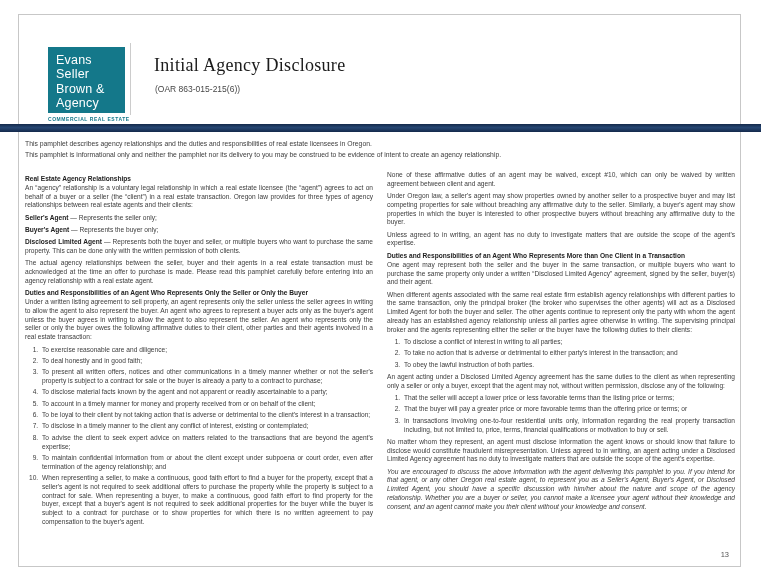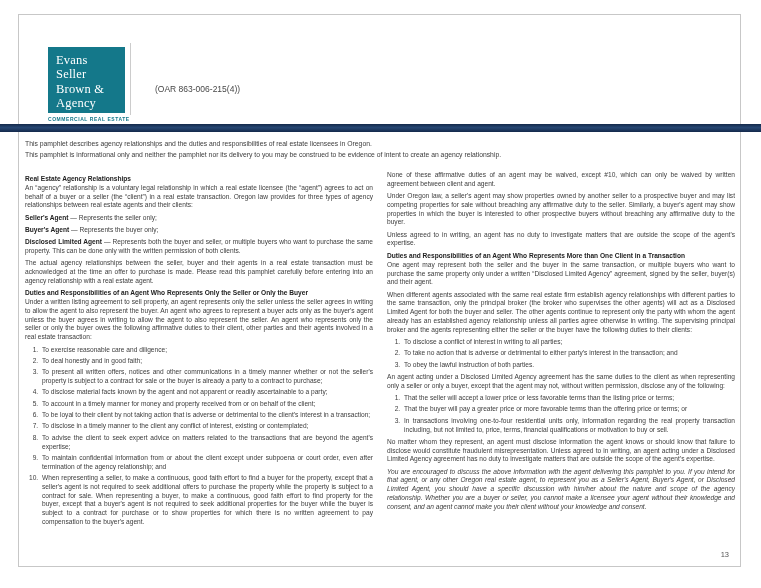--- a/index.html
+++ b/index.html
@@ -18,21 +18,21 @@
     border: 1px solid #c7c7c7;
     box-sizing: border-box;
   }
 
   
   .logo-box {
     position: absolute; left: 29px; top: 32px;
     width: 77px; height: 66px;
     background: #14788a;
     color: #fff;
-    font-family: Liberation Serif, serif;
+    font-family: Liberation Sans, sans-serif;
     font-size: 12.5px; line-height: 1.15;
     padding: 6px 0 0 8px;
     box-sizing: border-box;
     letter-spacing: 0.2px;
   }
   .logo-tagline {
     position: absolute; left: 29px; top: 101px;
     color: #14788a;
     font-size: 5px; font-weight: bold;
     letter-spacing: 0.55px;
@@ -98,21 +98,22 @@
   <div class="page">
 
     <div class="logo-box">
       <div>Evans</div>
       <div>Seller</div>
       <div>Brown &amp;</div>
       <div>Agency</div>
     </div>
     <div class="logo-tagline">COMMERCIAL REAL ESTATE</div>
     <div class="header-divider"></div>
-    <div class="doc-subtitle">(OAR 863-006-215(4))</div>
+    <div class="doc-title">Initial Agency Disclosure</div>
+    <div class="doc-subtitle">(OAR 863-015-215(6))</div>
 
     <div class="intro">
       <div>This pamphlet describes agency relationships and the duties and responsibilities of real estate licensees in Oregon.</div>
       <div>This pamphlet is informational only and neither the pamphlet nor its delivery to you may be construed to be evidence of intent to create an agency relationship.</div>
     </div>
 
     <div class="columns">
 
       <div class="col">
         <h3>Real Estate Agency Relationships</h3>

